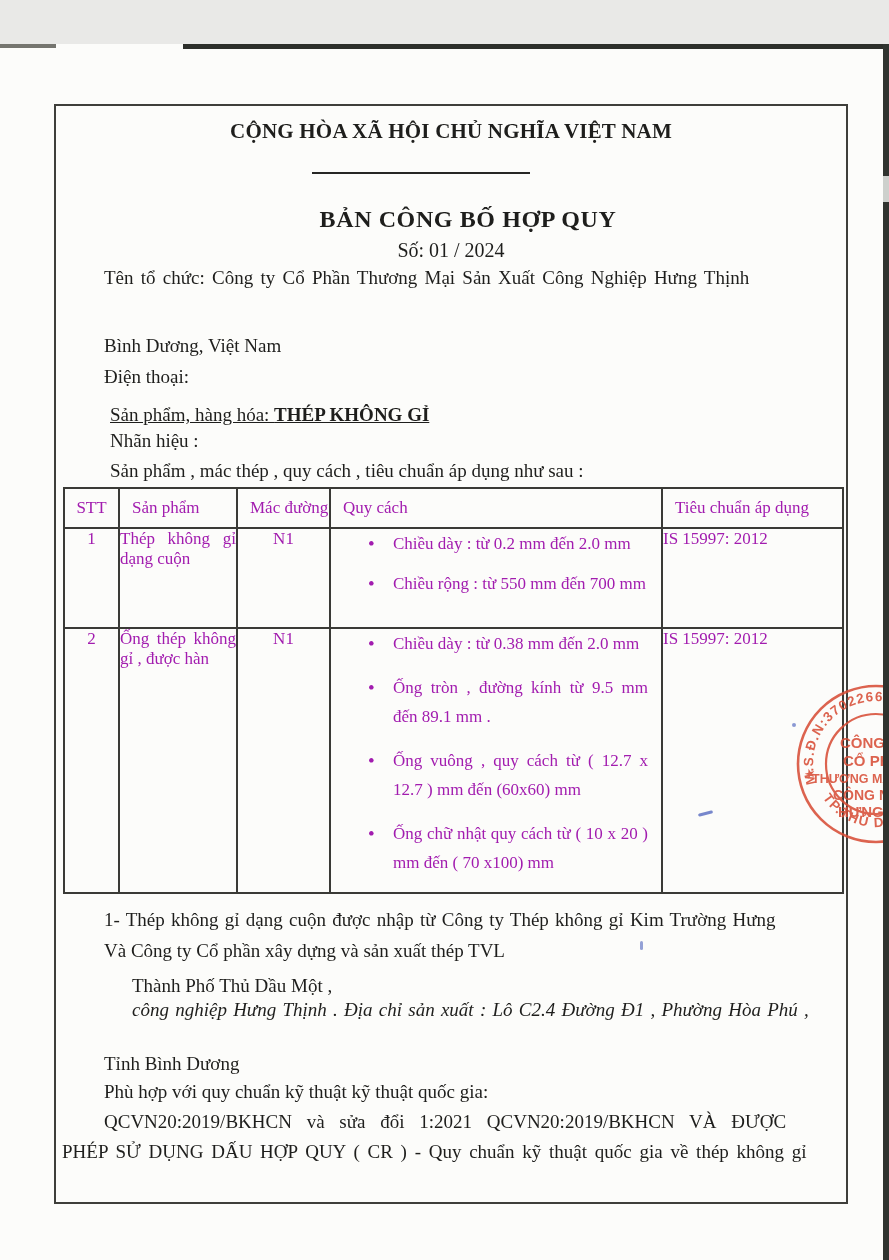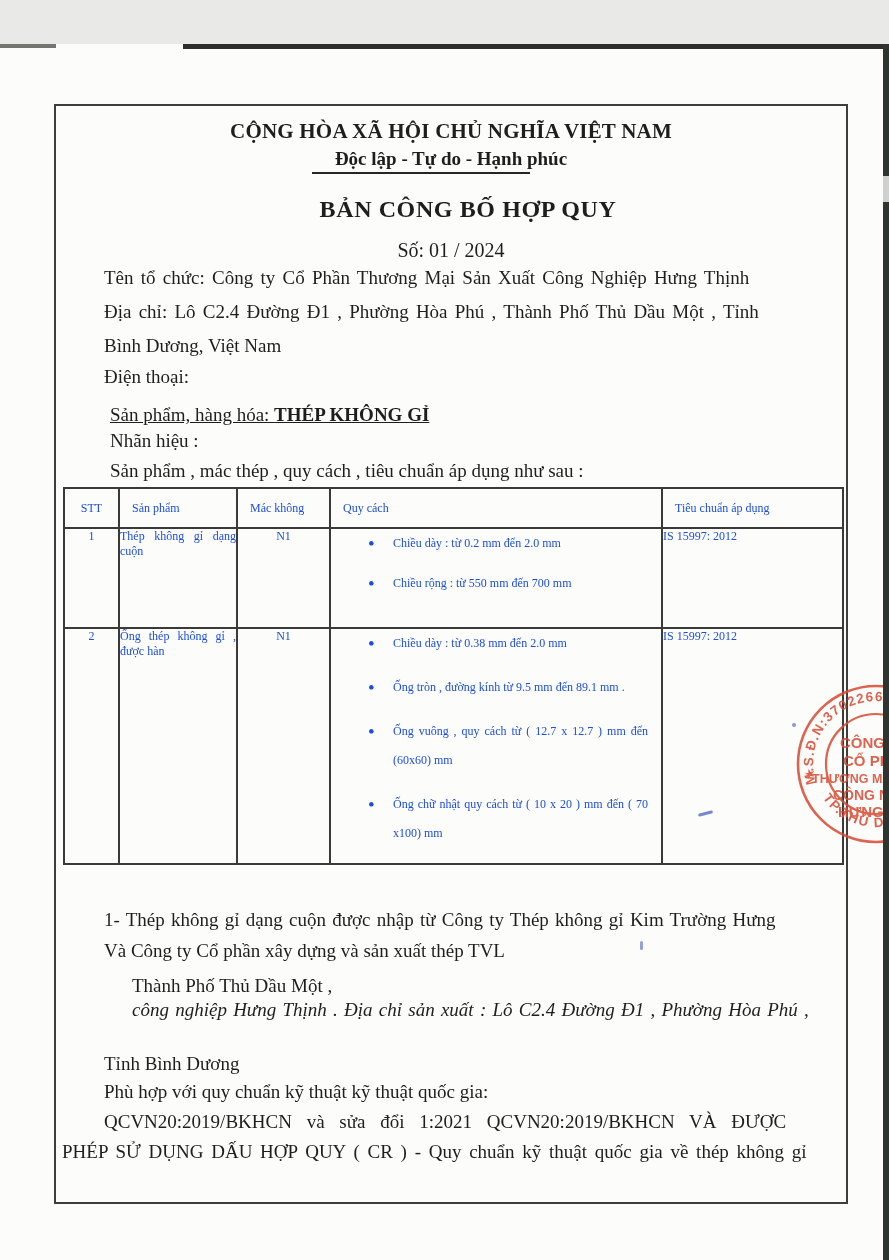--- a/index.html
+++ b/index.html
@@ -12,36 +12,36 @@
   }
   .frame {
     position:absolute; left:54px; top:60px; width:790px; height:1096px;
     border:2px solid #3e3e3a;
   }
   .line { position:absolute; white-space:nowrap; font-size:19px; line-height:24px; }
   .center { left:0; right:0; text-align:center; }
   .h-republic { top:13px; font-size:21px; font-weight:bold; letter-spacing:.2px; }
   .h-motto { top:41px; font-size:19px; font-weight:bold; }
   .h-underline { position:absolute; left:256px; top:66px; width:218px; height:2px; background:#262624; }
-  .h-title { top:91px; font-size:24px; font-weight:bold; letter-spacing:.6px; padding-left:34px; }
+  .h-title { top:101px; font-size:24px; font-weight:bold; letter-spacing:.6px; padding-left:34px; }
   .h-num { top:132px; font-size:20px; }
   .ws1 { word-spacing:2.5px; }
   .l-org   { left:48px; top:160px; }
   .l-addr1 { left:48px; top:194px; }
   .l-addr2 { left:48px; top:228px; }
   .l-phone { left:48px; top:259px; }
   .l-product { left:54px; top:297px;text-decoration:underline; }
   .l-product b { font-weight:bold; }
   .l-brand { left:54px; top:323px; }
   .l-intro { left:54px; top:353px; }
 
   table.spec {
     position:absolute; left:7px; top:381px; width:779px;
     border-collapse:collapse; table-layout:fixed;
-    font-size:12px; color:#1d4ed8;
+    font-size:17px; color:#a21caf;
   }
   table.spec th, table.spec td {
     border:2px solid #3a3a36; font-weight:normal; vertical-align:top;
     padding:0; overflow:hidden;
   }
   tr.r-head { height:40px; }
   tr.r-1 { height:100px; }
   tr.r-2 { height:235px; }
   th.c-stt, td.c-stt { text-align:center; }
   tr.r-head th { vertical-align:middle; text-align:left; padding-left:12px; }
@@ -81,46 +81,44 @@
   .ink-3 { left:792px; top:679px; width:4px; height:4px; border-radius:50%; opacity:.6; }
 </style>
 </head>
 <body>
 
 <div class="scan">
 
   <div class="frame">
 
     <div class="line center h-republic">CỘNG HÒA XÃ HỘI CHỦ NGHĨA VIỆT NAM</div>
-    <div class="line center h-motto">Độc lập - Tự do - Hạnh phúc</div>
     <div class="h-underline"></div>
     <div class="line center h-title">BẢN CÔNG BỐ HỢP QUY</div>
     <div class="line center h-num">Số: 01 / 2024</div>
 
     <div class="line l-org ws1">Tên tổ chức: Công ty Cổ Phần Thương Mại Sản Xuất Công Nghiệp Hưng Thịnh</div>
-    <div class="line l-addr1 ws1">Địa chỉ: Lô C2.4 Đường Đ1 , Phường Hòa Phú , Thành Phố Thủ Dầu Một , Tỉnh</div>
     <div class="line l-addr2">Bình Dương, Việt Nam</div>
     <div class="line l-phone">Điện thoại:</div>
     <div class="line l-product"><span>Sản phẩm, hàng hóa: </span><b>THÉP KHÔNG GỈ</b></div>
     <div class="line l-brand">Nhãn hiệu :</div>
     <div class="line l-intro">Sản phẩm , mác thép , quy cách , tiêu chuẩn áp dụng như sau :</div>
 
     <table class="spec">
       <colgroup>
         <col style="width:55px">
           <col style="width:118px">
           <col style="width:93px">
           <col style="width:332px">
           <col style="width:181px">
       </colgroup>
       <tbody>
           <tr class="r-head">
         <th class="c-stt">STT</th>
         <th>Sản phẩm</th>
-        <th>Mác không</th>
+        <th>Mác đường</th>
         <th>Quy cách</th>
         <th>Tiêu chuẩn áp dụng</th>
       </tr>
       <tr class="r-1">
         <td class="c-stt">1</td>
         <td class="c-sp">Thép không gỉ dạng cuộn</td>
         <td class="c-mt">N1</td>
         <td class="c-qc">
           <div class="bullet">Chiều dày : từ 0.2 mm đến 2.0 mm</div>
           <div class="bullet">Chiều rộng : từ 550 mm đến 700 mm</div>

